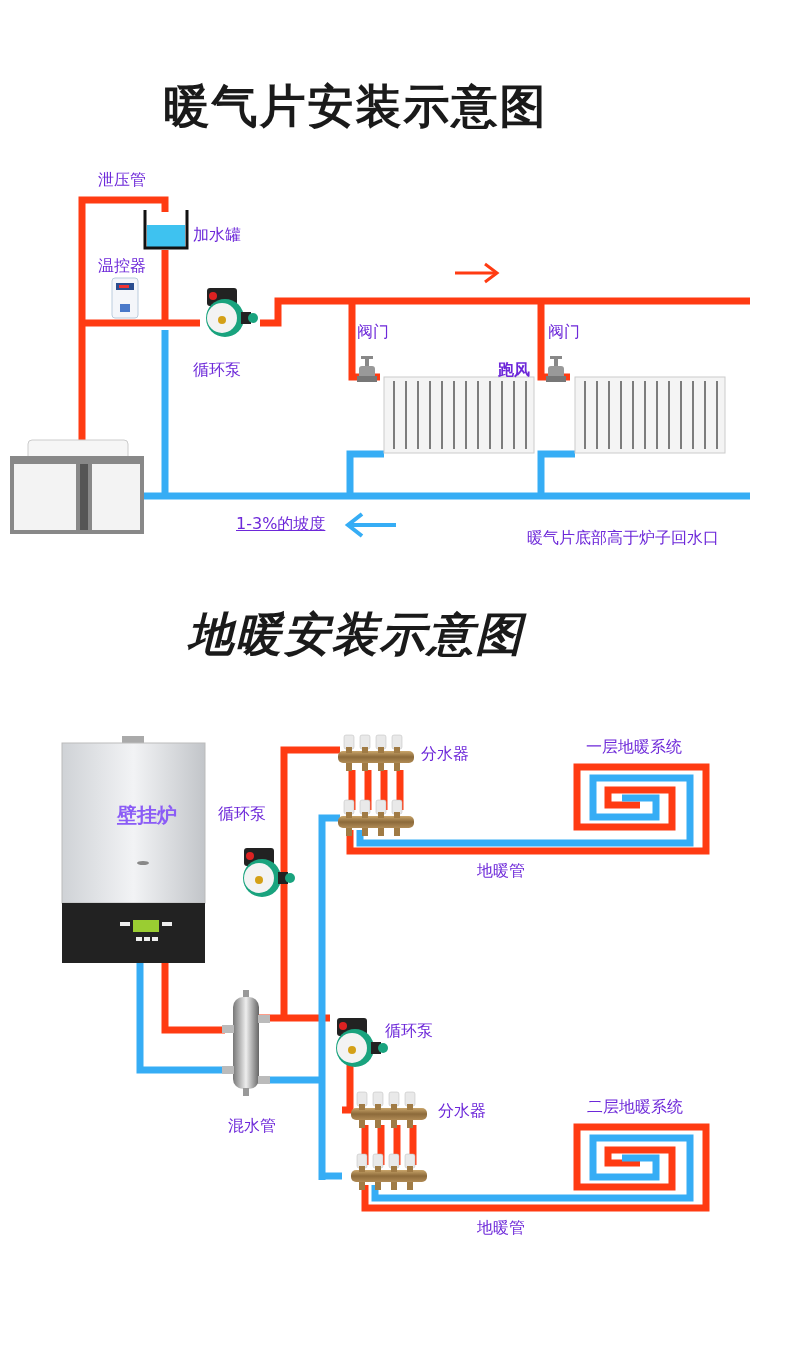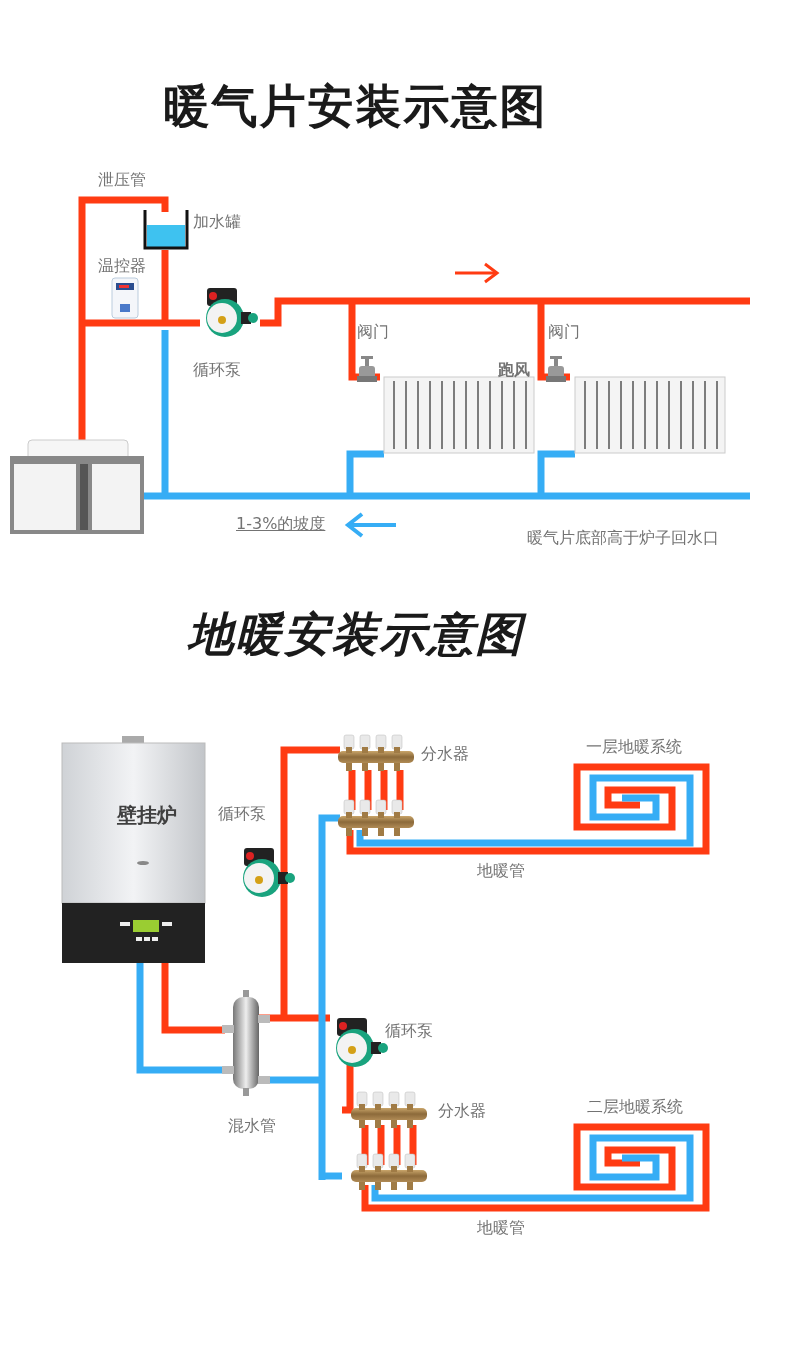--- a/index.html
+++ b/index.html
@@ -1,20 +1,20 @@
 <!DOCTYPE html>
 <html><head>
 <meta charset="utf-8">
 <style>
   html,body{margin:0;padding:0;background:#fff;}
   body{width:790px;height:1363px;position:relative;overflow:hidden;font-family:"DejaVu Sans",sans-serif;color:#222;}
   svg{position:absolute;left:0;top:0;}
   .title{position:absolute;left:0;width:711px;text-align:center;font-weight:bold;font-size:46px;letter-spacing:2px;color:#1a1a1a;}
-  .lbl{position:absolute;font-size:16px;color:#737373;white-space:nowrap;}
-  .lbl-big{font-size:20px;font-weight:bold;color:#404040;}
+  .lbl{position:absolute;font-size:16px;color:#6d28d9;white-space:nowrap;}
+  .lbl-big{font-size:20px;font-weight:bold;color:#8b5cf6;}
 </style>
 </head>
 <body>
 
 <div class="title" style="top:76px;">暖气片安装示意图</div>
 <div class="title" style="top:604px;font-style:italic;">地暖安装示意图</div>
 
 <svg width="790" height="1363" viewBox="0 0 790 1363">
   <defs>
     <linearGradient id="steel" x1="0" x2="1">
@@ -187,21 +187,21 @@
   </g>
   <use href="#pump" x="262" y="878"></use>
   <use href="#pump" x="355" y="1048"></use>
   <use href="#manifold" x="338" y="743"></use>
   <use href="#manifold" x="338" y="808"></use>
   <use href="#manifold" x="351" y="1100"></use>
   <use href="#manifold" x="351" y="1162"></use>
 </svg>
 
 <div class="lbl" style="left:98px;top:170px;">泄压管</div>
-<div class="lbl" style="left:193px;top:212px;">加水罐</div>
+<div class="lbl" style="left:193px;top:225px;">加水罐</div>
 <div class="lbl" style="left:98px;top:256px;">温控器</div>
 <div class="lbl" style="left:193px;top:360px;">循环泵</div>
 <div class="lbl" style="left:357px;top:322px;">阀门</div>
 <div class="lbl" style="left:548px;top:322px;">阀门</div>
 <div class="lbl" style="left:498px;top:360px;font-weight:bold;">跑风</div>
 <div class="lbl" style="left:236px;top:514px;text-decoration:underline;">1-3%的坡度</div>
 <div class="lbl" style="left:527px;top:528px;">暖气片底部高于炉子回水口</div>
 
 <div class="lbl lbl-big" style="left:117px;top:802px;">壁挂炉</div>
 <div class="lbl" style="left:218px;top:804px;">循环泵</div>

